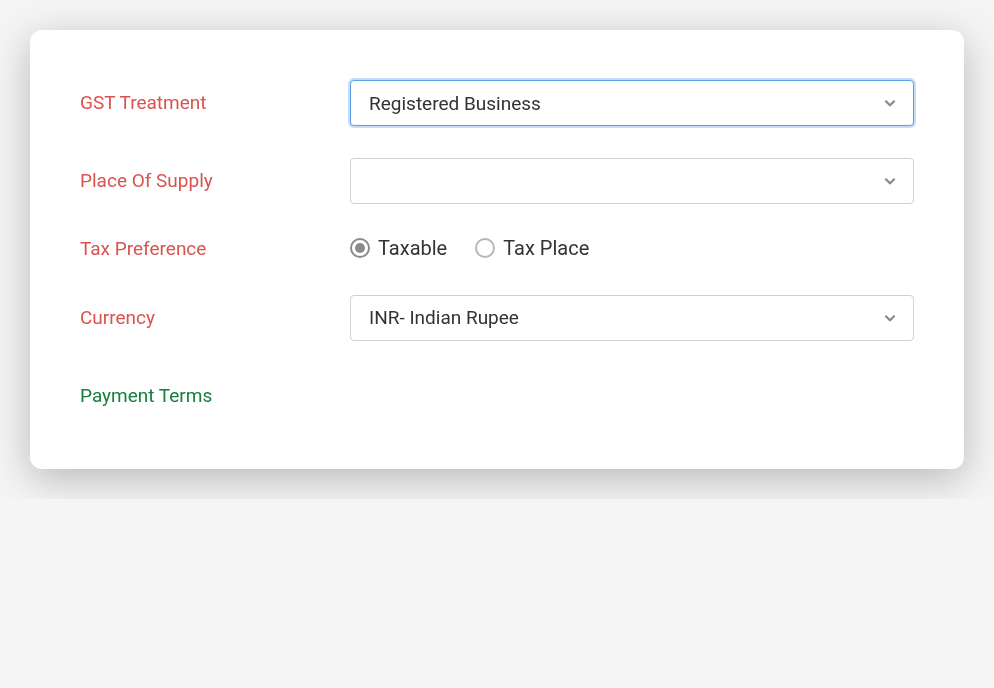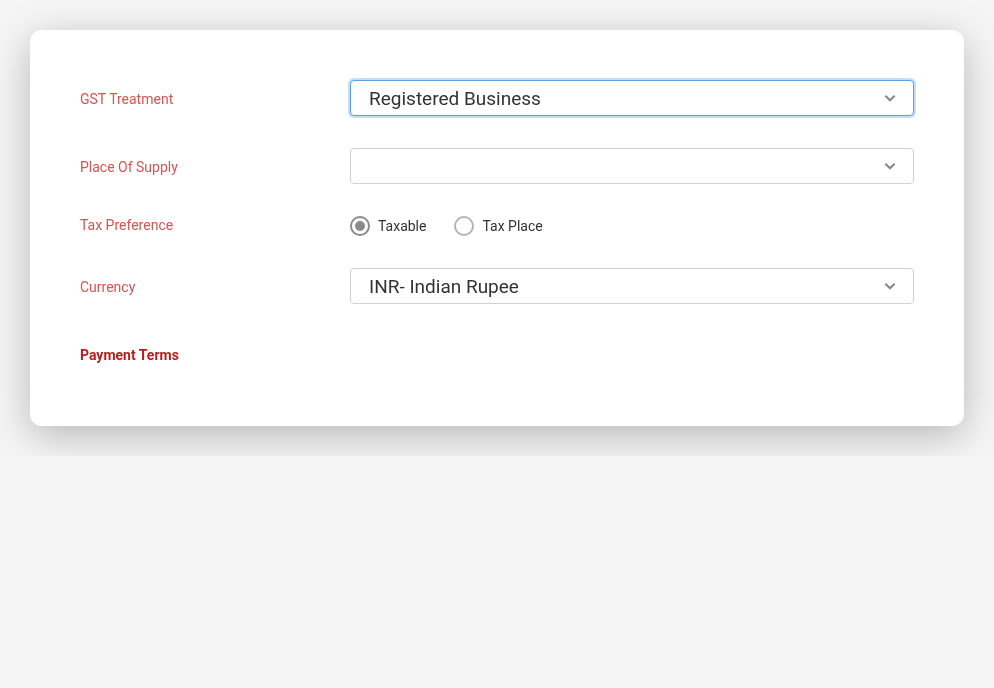--- a/index.html
+++ b/index.html
@@ -29,41 +29,40 @@
     }
     .form-row:last-child {
       margin-bottom: 0;
     }
     .form-row.radio-row {
       align-items: flex-start;
     }
     .form-label {
       width: 270px;
       flex-shrink: 0;
-      font-size: 14px;
+      font-size: 19px;
       line-height: 1.4;
       padding-top: 10px;
     }
     .form-label.required {
       color: #d9534f;
     }
     .form-label.normal {
-      color: #b91c1c;
-      font-weight: bold;
+      color: #15803d;
     }
     .radio-row .form-label {
       padding-top: 0;
     }
     .form-control-wrap {
       flex: 1;
     }
     .select-box {
       position: relative;
       width: 100%;
-      height: 36px;
+      height: 46px;
       border: 1px solid #d0d0d0;
       border-radius: 4px;
       background: #ffffff;
       display: flex;
       align-items: center;
       padding: 0 44px 0 18px;
       cursor: pointer;
     }
     .select-box.focused {
       border-color: #5a9fe8;
@@ -124,21 +123,21 @@
       border-color: #8a8a8a;
     }
     .radio-circle.selected::after {
       content: "";
       width: 10px;
       height: 10px;
       border-radius: 50%;
       background: #8a8a8a;
     }
     .radio-label {
-      font-size: 14px;
+      font-size: 20px;
       color: #333333;
     }
   </style>
 </head>
 <body>
 
 <div class="card">
 
   <div class="form-row">
     <div class="form-label required">GST Treatment</div>

